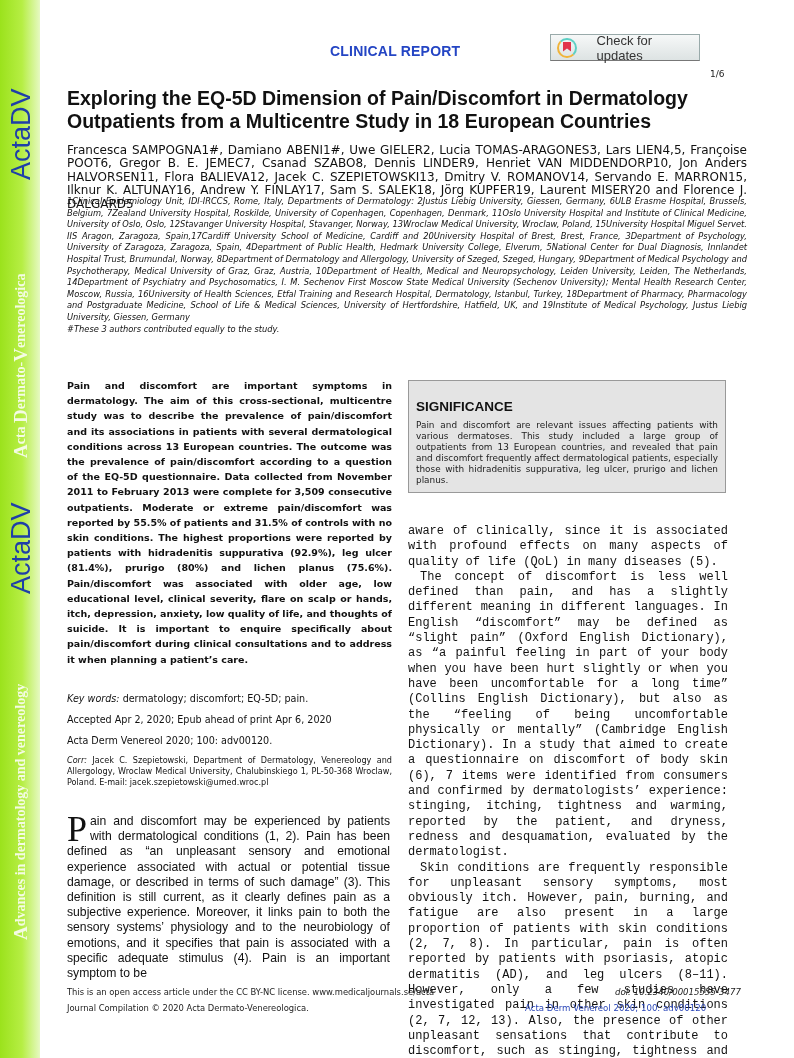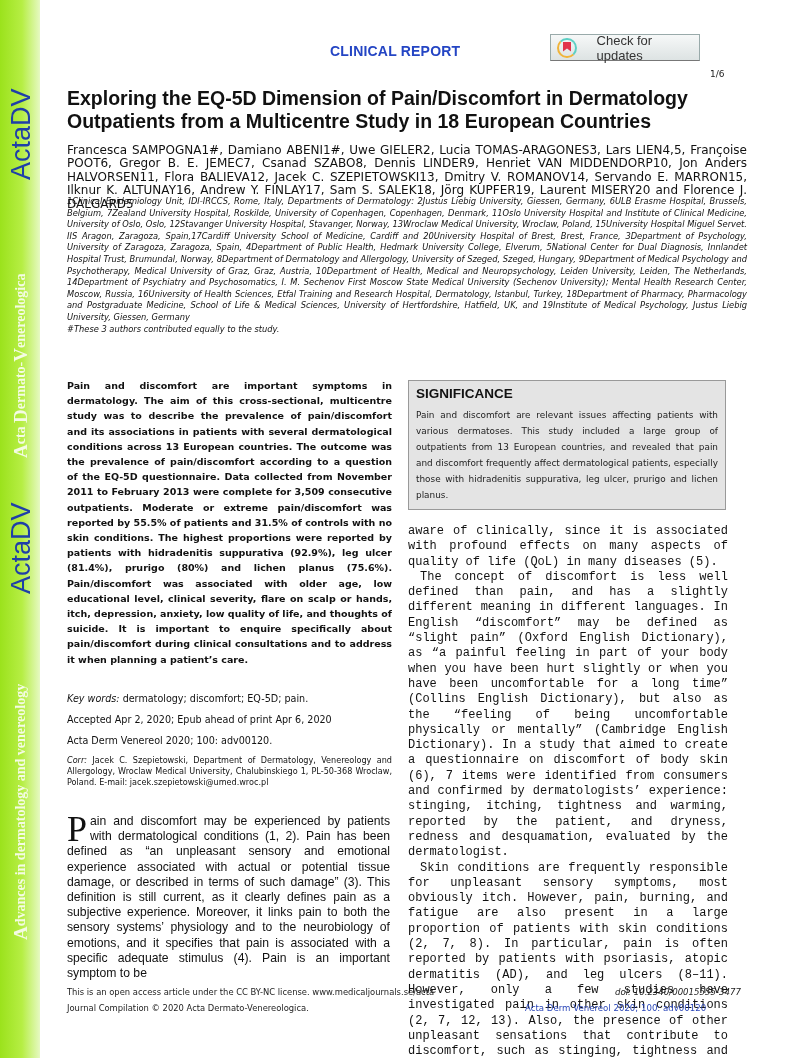--- a/index.html
+++ b/index.html
@@ -20,23 +20,23 @@
   .pageno { position:absolute; left:710px; top:38px; font-size:9px; color:#222;margin-top:31px; }
   .title { position:absolute; left:67px; top:87px; width:700px; font-family:"Liberation Sans", sans-serif; font-weight:bold; font-size:19.5px; line-height:23px; color:#111; }
   .authors { position:absolute; left:67px; top:144px; width:680px; font-size:12px; line-height:13.4px; text-align:justify; color:#111; }
   .aff { position:absolute; left:67px; top:196px; width:680px; font-size:8.3px; line-height:11.6px; font-style:italic; text-align:justify; color:#111; }
   .abstract { position:absolute; left:67px; top:378px; width:325px; font-size:9.5px; line-height:15.2px; font-weight:bold; text-align:justify; color:#111; }
   .kw { position:absolute; left:67px; top:693px; width:325px; font-size:9.6px; color:#111; }
   .kw i { font-style:italic; }
   .acc { position:absolute; left:67px; top:714px; font-size:9.6px; }
   .cit { position:absolute; left:67px; top:735px; font-size:9.6px; }
   .corr { position:absolute; left:67px; top:755px; width:325px; font-size:8.1px; line-height:10.8px; text-align:justify; }
-  .sig { position:absolute; left:408px; top:380px; width:318px; border:1px solid #999; background:#e4e4e4; padding:5px 7px 6px 7px; box-sizing:border-box; }
+  .sig { position:absolute; left:408px; top:380px; width:318px; border:1px solid #999; background:#e4e4e4; padding:18px 7px 6px 7px; box-sizing:border-box; }
   .sig-h { font-family:"Liberation Sans", sans-serif; font-weight:bold; font-size:13.5px; margin-bottom:6px; }
-  .sig-b { font-size:8.9px; line-height:16px; text-align:justify; color:#222; }
+  .sig-b { font-size:8.9px; line-height:11px; text-align:justify; color:#222; }
   .body-l { position:absolute; left:67px; top:814px; width:323px; font-family:"Liberation Sans", sans-serif; font-size:12.2px; line-height:15.2px; text-align:justify; color:#111; }
   .drop { float:left; font-family:"Liberation Serif", serif; font-size:36px; line-height:28px; margin:1px 3px 0 0; }
   .body-r { position:absolute; left:408px; top:524px; width:320px; font-family:Liberation Mono, monospace; font-size:12px; line-height:15.3px; text-align:justify; color:#111; }
   .body-r p { margin:0; }
   .body-r p.ind { text-indent:12px; }
   .foot-l1 { position:absolute; left:67px; top:987px; font-size:8.4px; color:#222; }
   .foot-l2 { position:absolute; left:67px; top:1003px; font-size:8.4px; color:#222; }
   .foot-r1 { position:absolute; left:615px; top:987px; font-size:8.6px; color:#222;font-style:italic; }
   .foot-r2 { position:absolute; left:525px; top:1003px; font-size:8.6px; color:#2a46b8; }
 </style>

